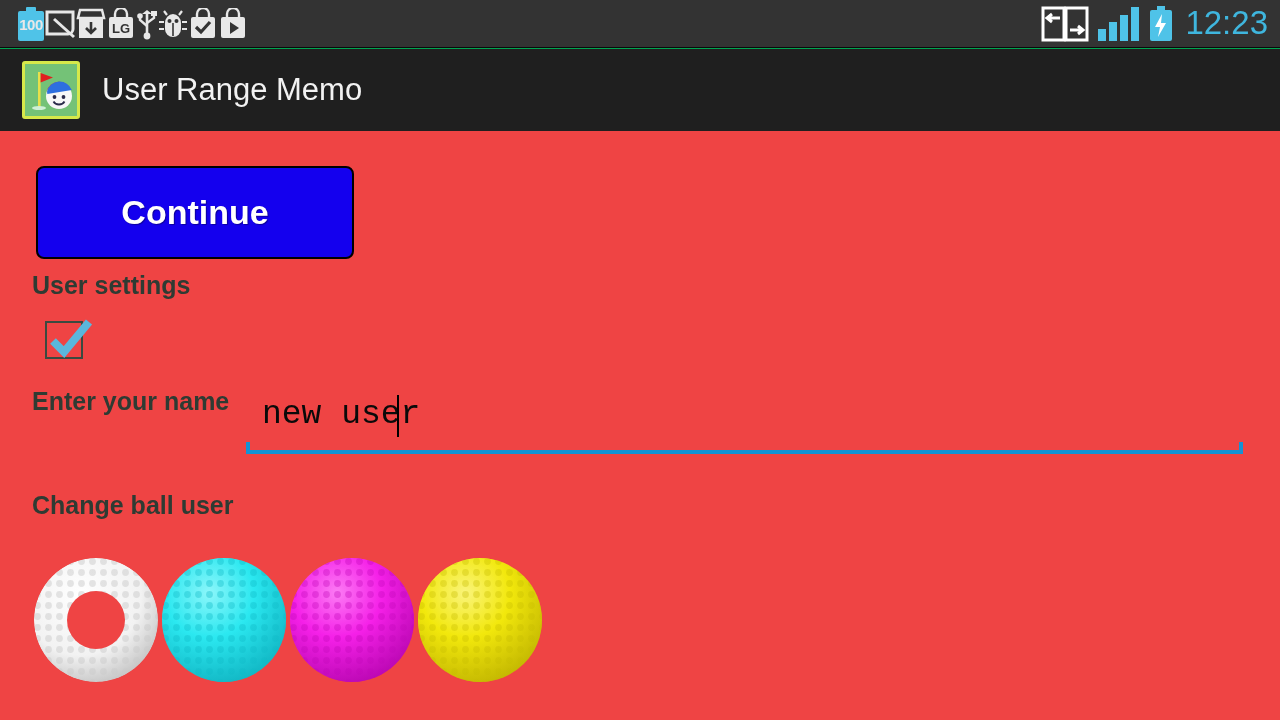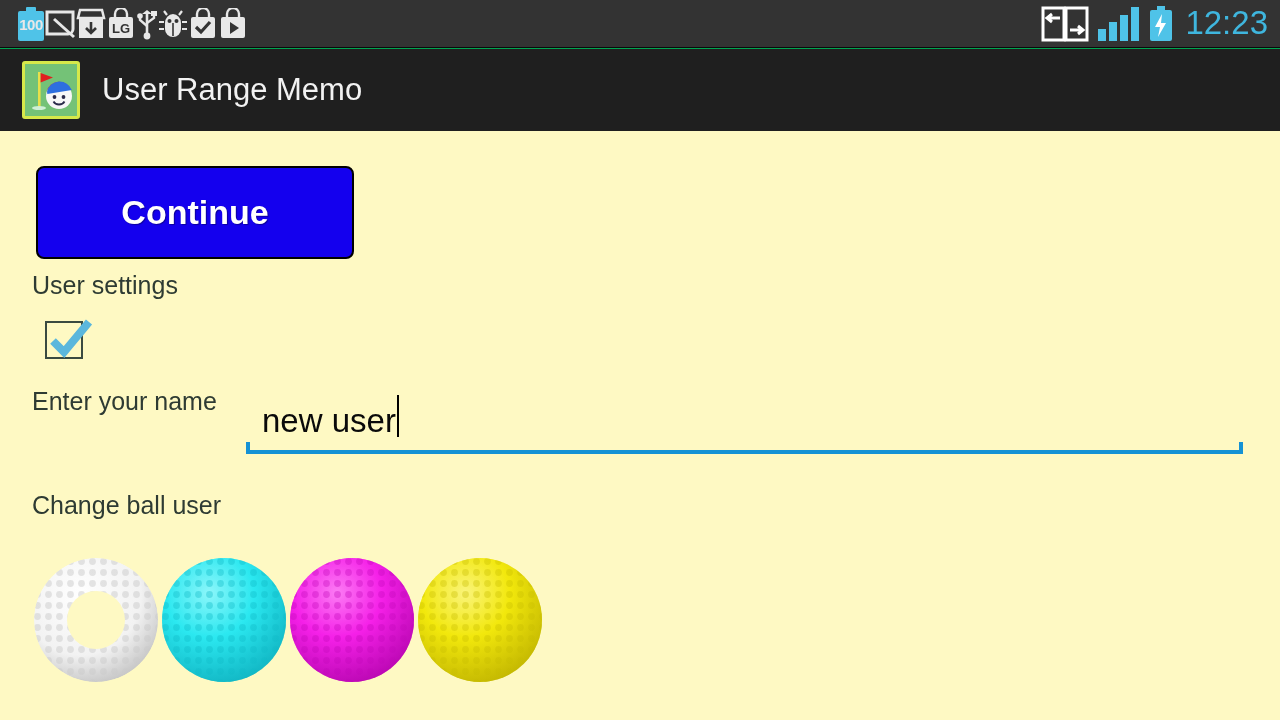--- a/index.html
+++ b/index.html
@@ -114,21 +114,21 @@
     margin-left: 22px;
     font-family: "Liberation Sans", sans-serif;
   }
 
   
   #content {
     position: absolute;
     left: 0; top: 131px;
     width: 1280px;
     height: 589px;
-    background: #fef9c3;
+    background: #ef4444;
   }
 
   #continue-button {
     position: absolute;
     left: 36px;
     top: 35px;
     width: 318px;
     height: 93px;
     background: #1400EE;
     border: 2px solid #000000;
@@ -143,21 +143,21 @@
     font-family: "Liberation Sans", sans-serif;
     text-shadow: 1px 1px 1px rgba(0,0,0,0.35);
     cursor: pointer;
     padding: 0;
   }
 
   .section-label {
     position: absolute;
     color: #2E3B33;
     font-size: 25px;
-    font-weight: normal;
+    font-weight: bold;
     font-family: "Liberation Sans", sans-serif;
   }
   #user-settings-label { left: 32px; top: 140px; }
   #enter-name-label { left: 32px; top: 256px; }
   #change-ball-label { left: 32px; top: 360px; }
 
   #sound-row {
     position: absolute;
     left: 45px;
     top: 190px;
@@ -190,24 +190,24 @@
   #name-field-wrap {
     position: absolute;
     left: 246px;
     top: 262px;
     width: 997px;
     height: 62px;
   }
   #name-text {
     position: absolute;
     left: 16px;
-    top: 9px;
+    top: 3px;
     font-size: 33px;
     color: #0a0a0a;
-    font-family: Liberation Sans, sans-serif;
+    font-family: Liberation Mono, monospace;
     white-space: pre;
   }
   #name-caret {
     position: absolute;
     top: 2px;
     width: 2px;
     height: 42px;
     background: #000000;
   }
   #name-underline {

